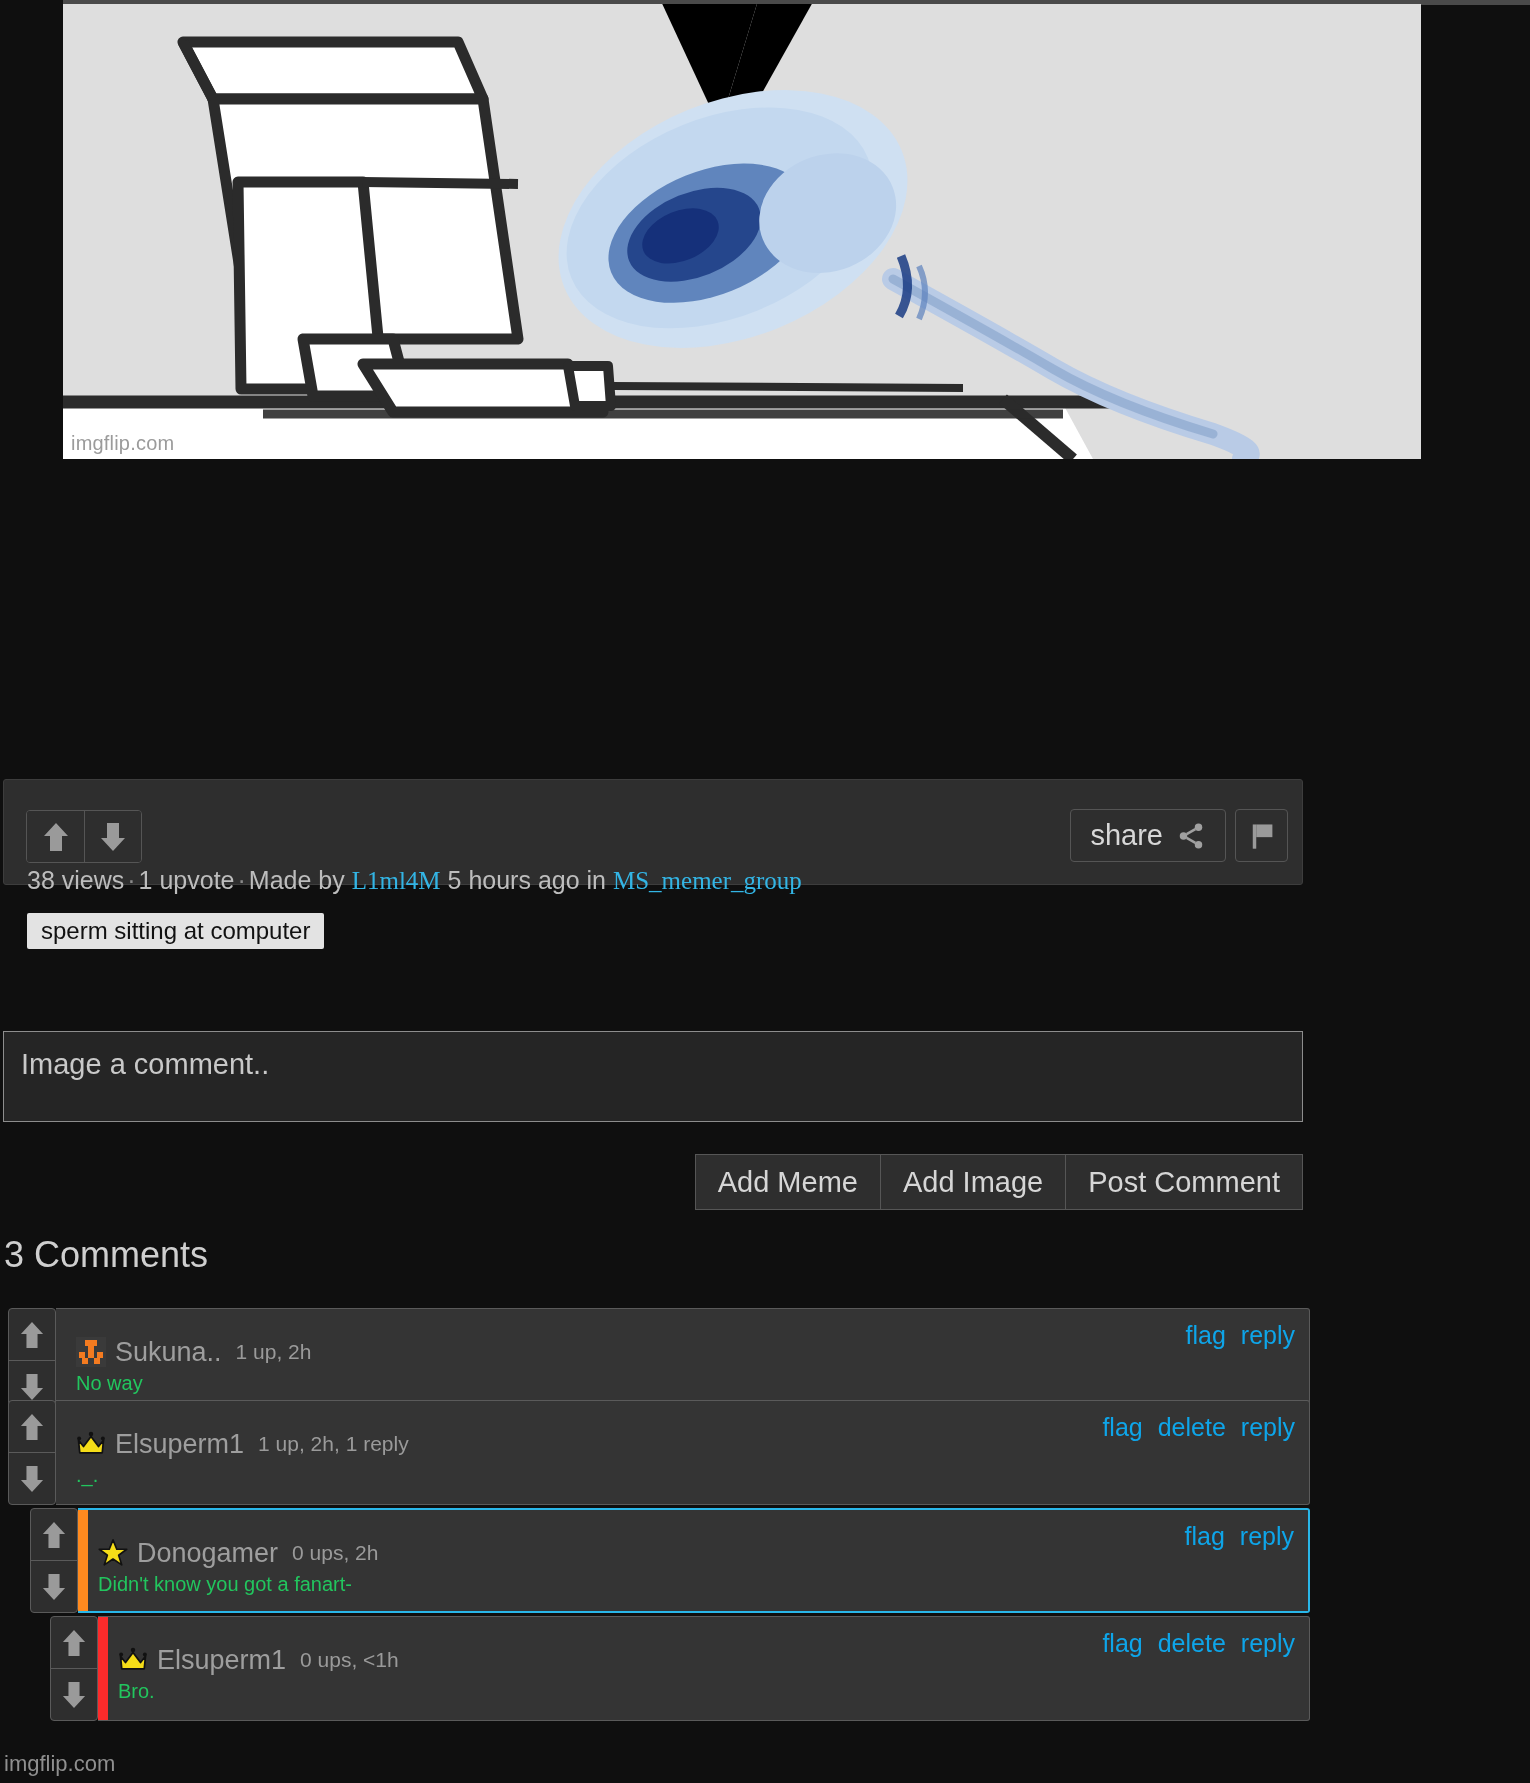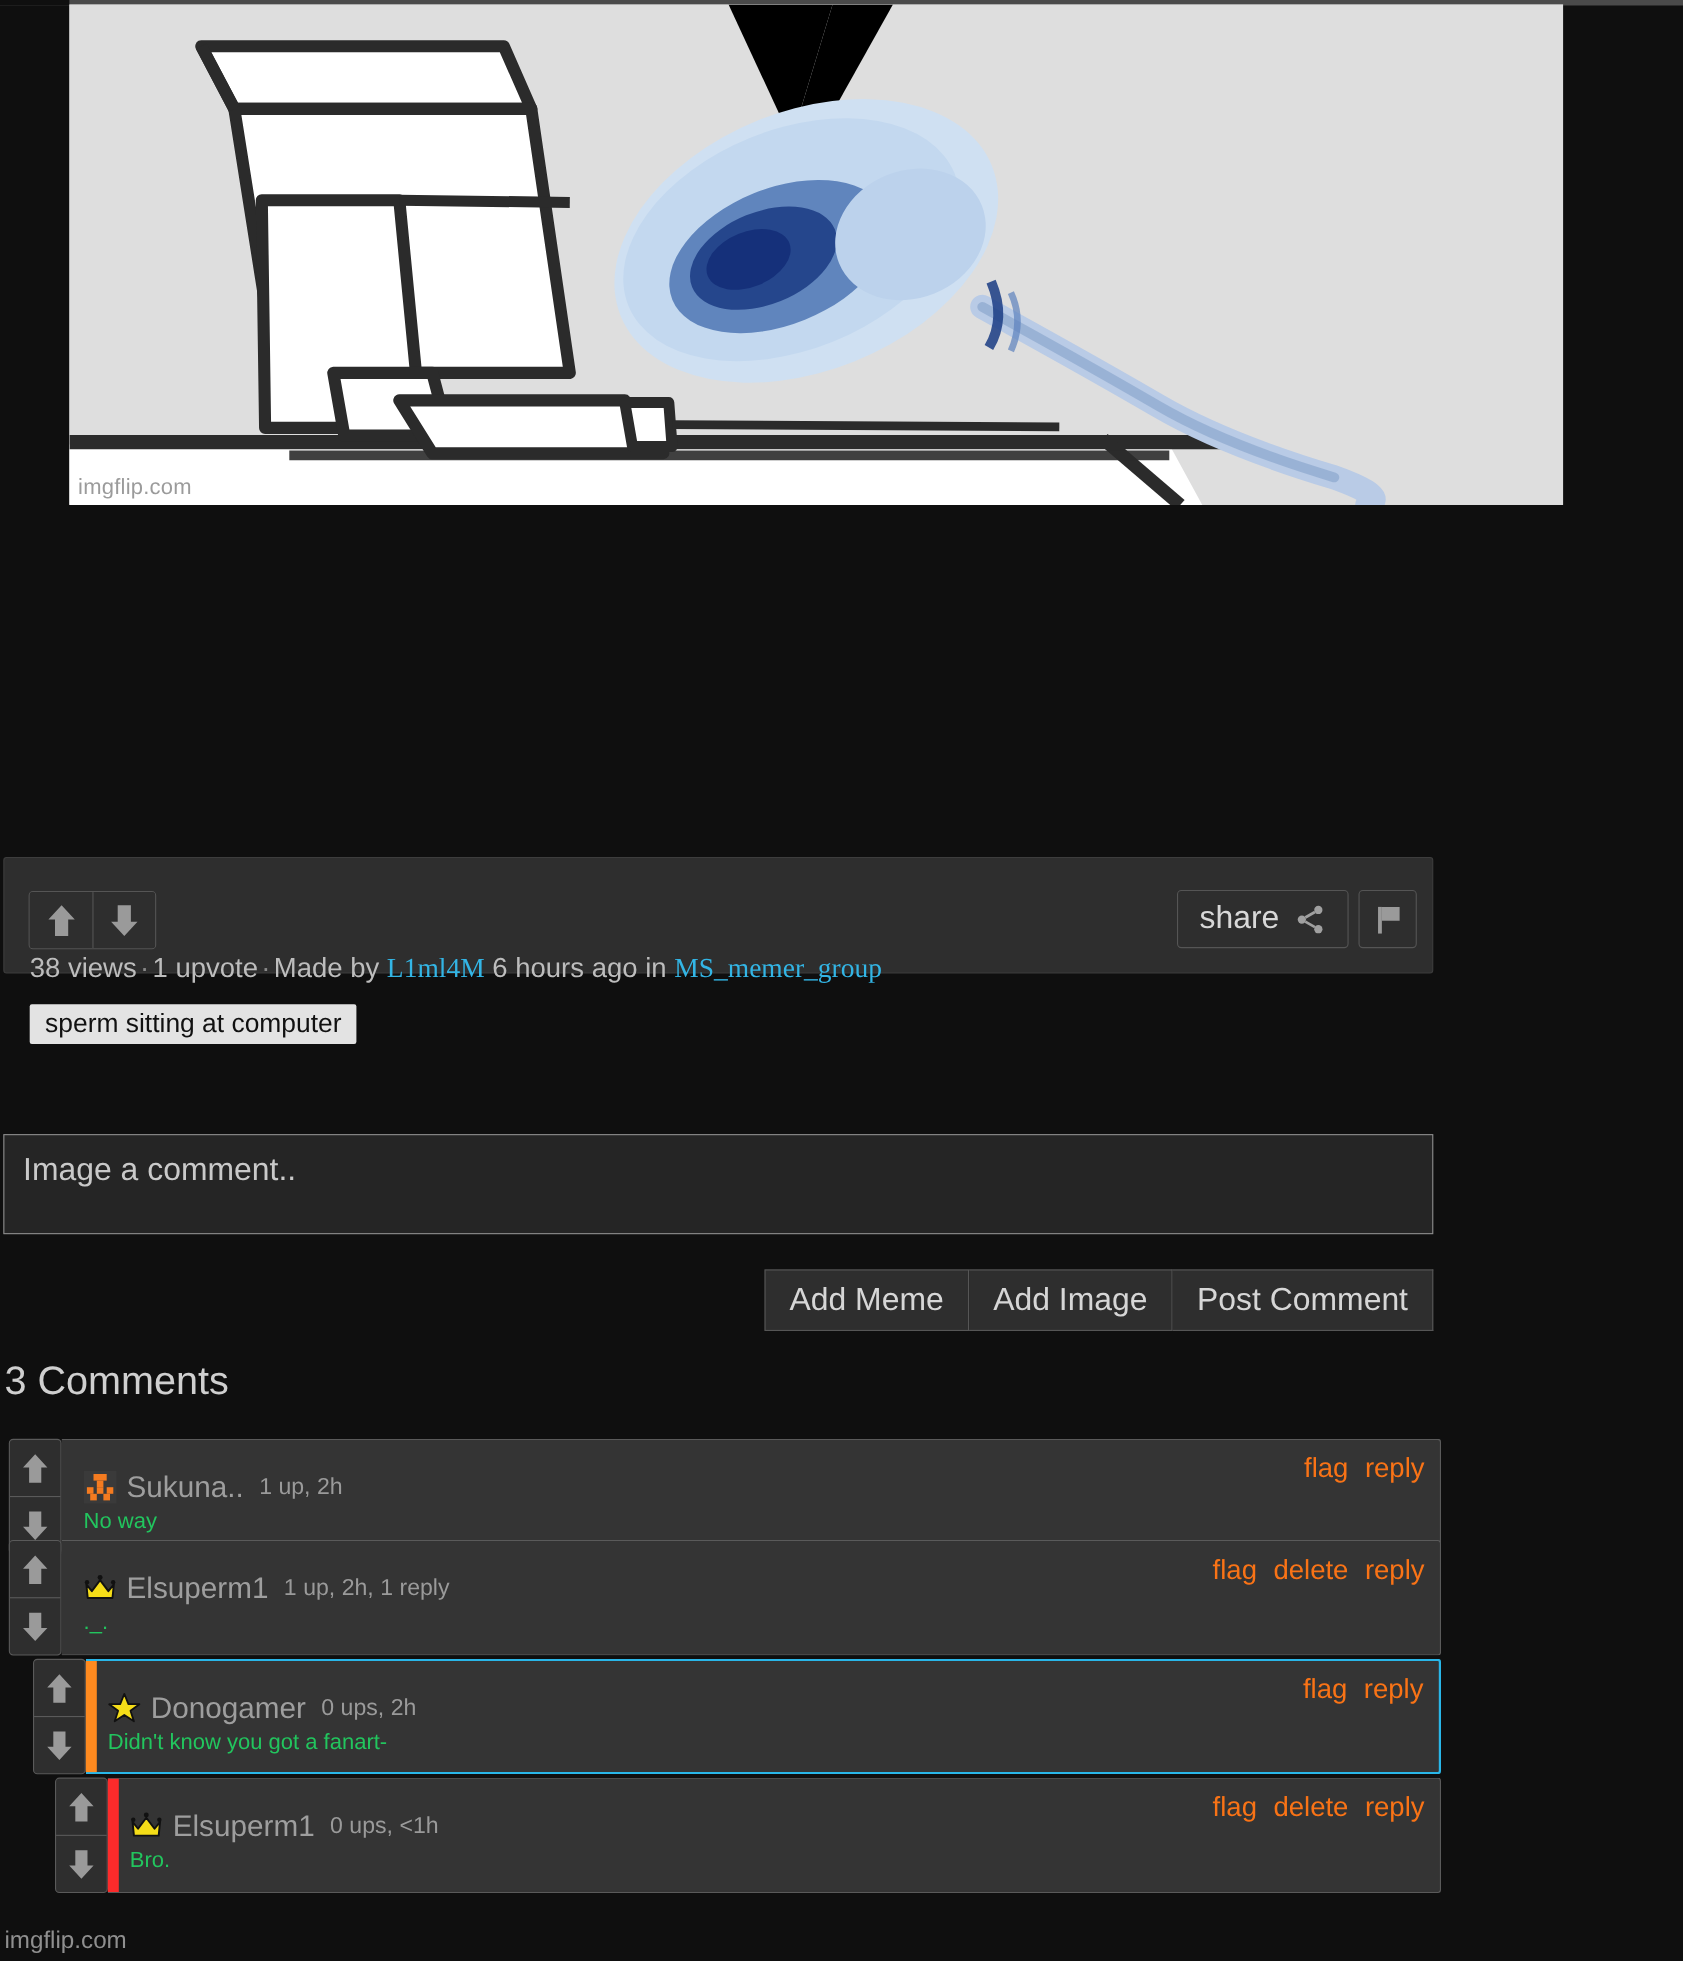--- a/index.html
+++ b/index.html
@@ -119,21 +119,21 @@
     border: 1px solid #5a5a5a; border-left: none; border-radius: 0 3px 3px 0;
     padding: 9px 0 9px 0;
   }
   .cbody.hl { border: 2px solid #29b6e8; border-left: none; }
   .sidebar-stripe { position: absolute; left: 0; top: 0; bottom: 0; width: 10px; }
   .chead { display: flex; align-items: center; gap: 9px; padding-left: 20px; height: 40px; margin-top: 14px; }
   .cuser { color: #9e9e9e; font-size: 27px; }
   .cstats { color: #9a9a9a; font-size: 21px; margin-left: 5px; }
   .ctext { padding-left: 20px; color: #22c55e; font-size: 20px; line-height: 1.15; }
   .clinks { position: absolute; right: 14px; top: 12px; display: flex; gap: 15px; }
-  .clinks a { color: #f97316; font-size: 25px; text-decoration: none; }
+  .clinks a { color: #0ea5e9; font-size: 25px; text-decoration: none; }
 
   
   .avatar { width: 30px; height: 30px; flex: none; display: block; }
 
   
   .bottom-wm {
     position: absolute; left: 4px; bottom: 6px; color: #8f8f8f; font-size: 22px;
   }
 </style>
 </head>
@@ -221,21 +221,21 @@
         <svg width="28" height="30" viewBox="0 0 24 26">
           <rect x="4" y="3" width="3" height="21" fill="#9a9a9a"></rect>
           <path d="M7 3 L21 3 L21 14 L7 14 Z" fill="#9a9a9a"></path>
         </svg>
       </div>
     </div>
 
     <div class="meta-line">
       <span>38 views</span><span class="meta-dot">·</span><span>1 upvote</span><span class="meta-dot">·</span><span>Made by</span>
       <a href="#">L1ml4M</a>
-      <span>6 hours ago in</span>
+      <span>5 hours ago in</span>
       <a href="#">MS_memer_group</a>
     </div>
 
     <div class="title-chip">sperm sitting at computer</div>
   </div>
 
   <div class="composer">
     <div class="ph">Image a comment..</div>
   </div>
   <div class="composer-actions">

